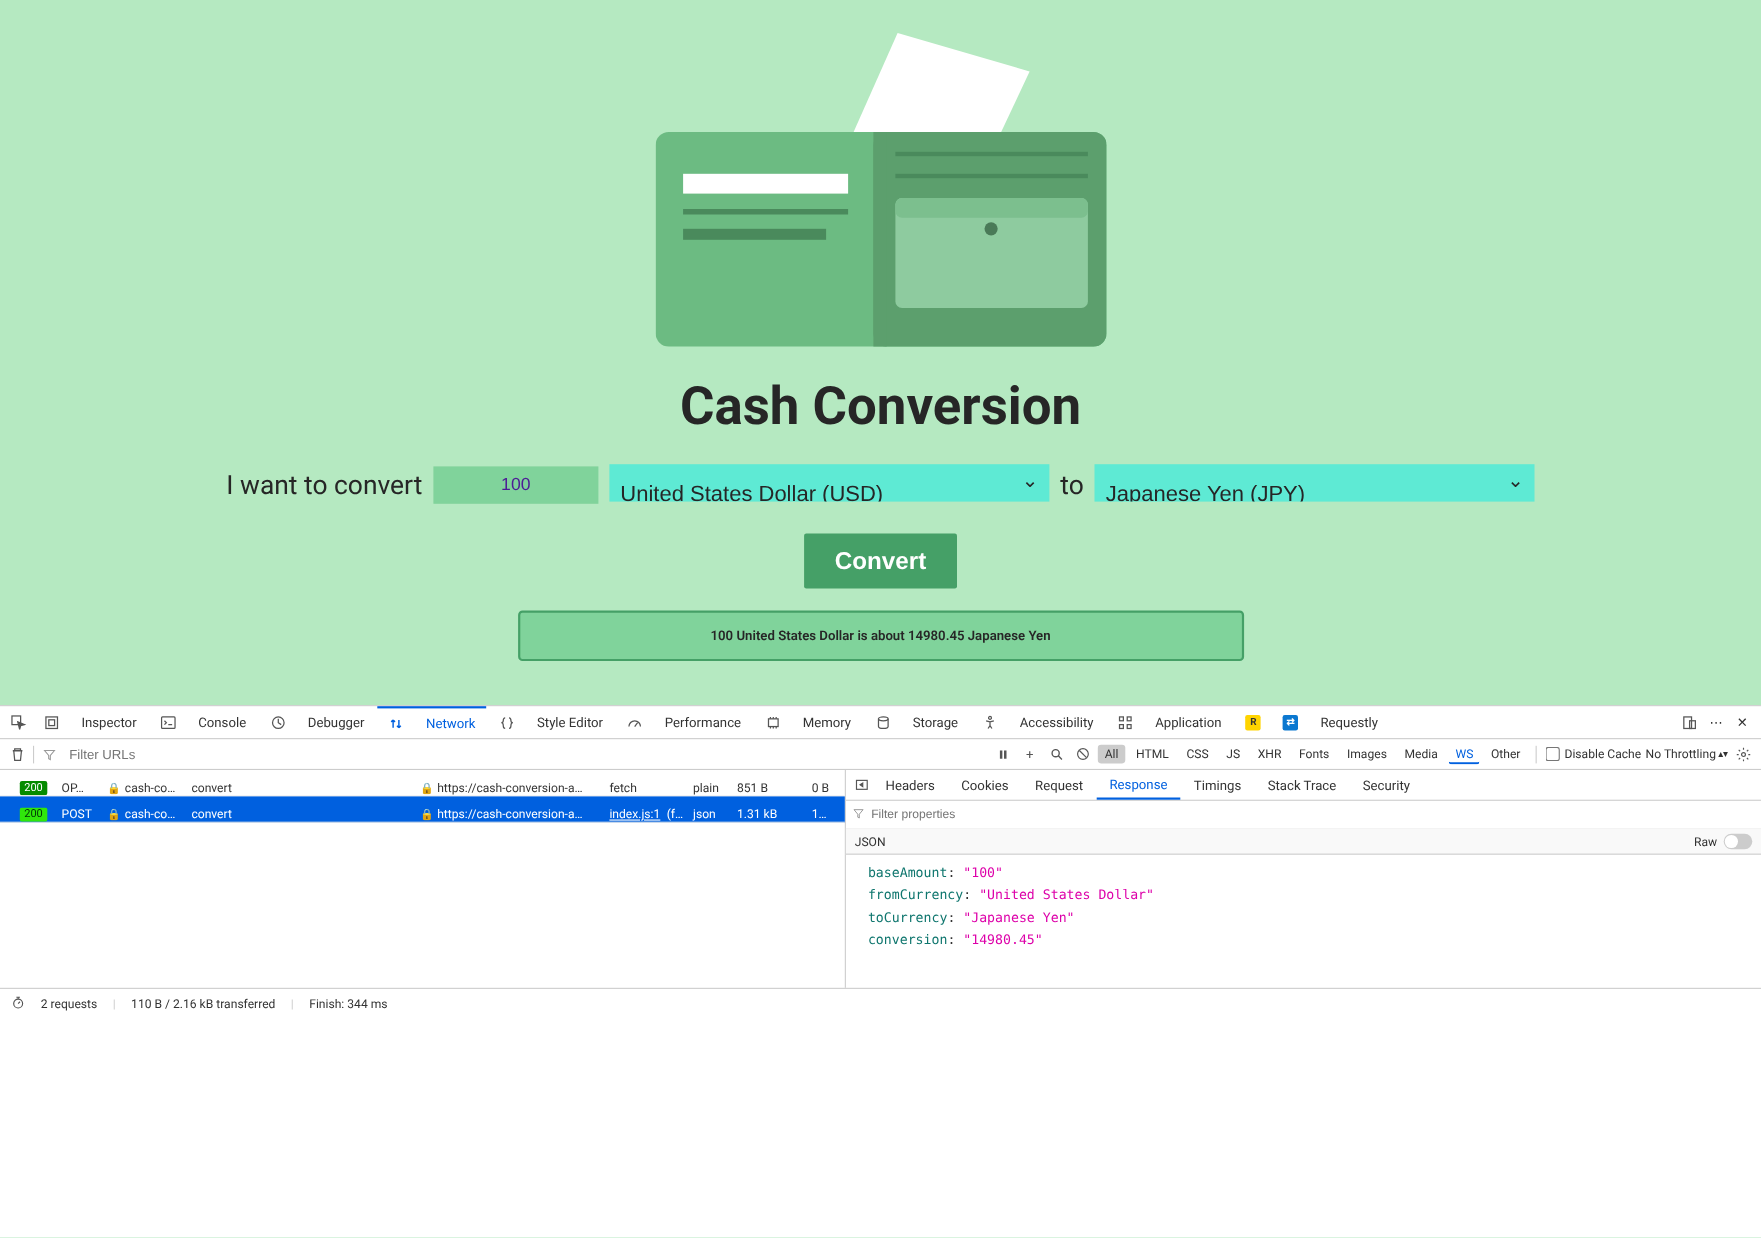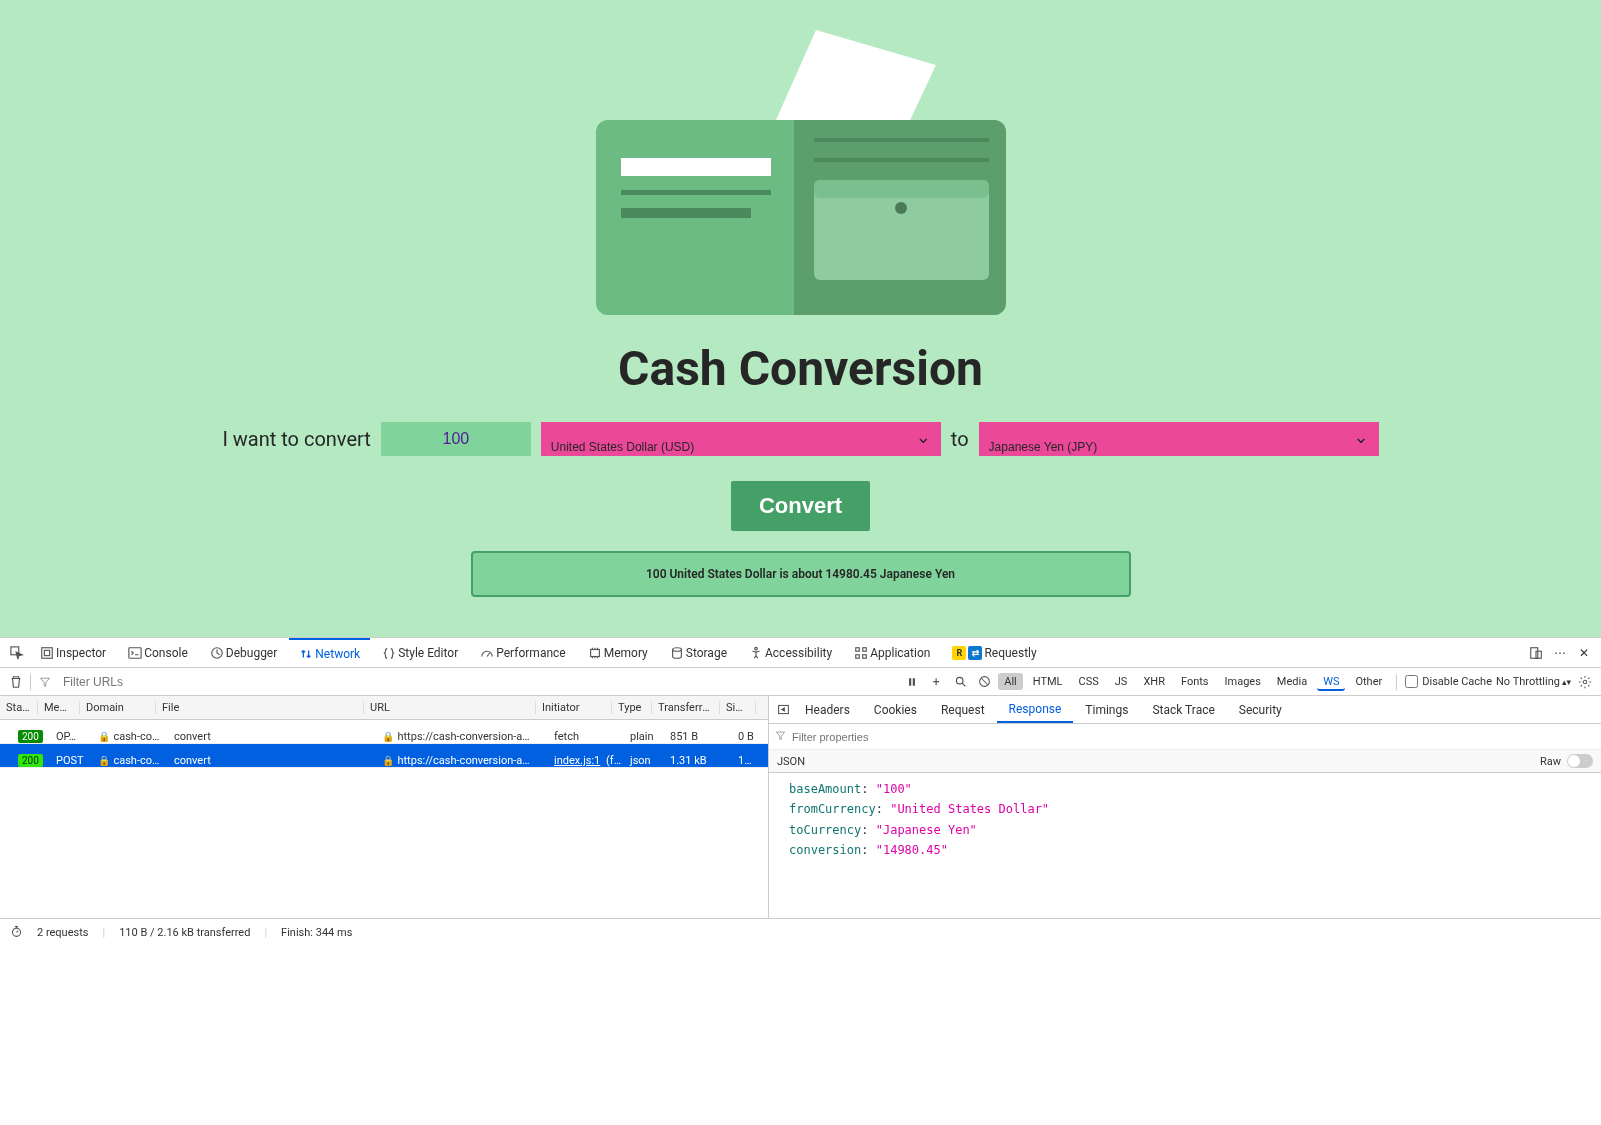--- a/index.html
+++ b/index.html
@@ -3,34 +3,34 @@
   <meta charset="utf-8">
   <style>
     * { margin: 0; padding: 0; box-sizing: border-box; }
     body { font-family: -apple-system, BlinkMacSystemFont, "Segoe UI", Roboto, sans-serif; background: #fff; }
     
     
     .app-section { background: #b5e9c1; padding: 30px 0 40px; text-align: center; }
     .wallet-svg { margin: 0 auto 20px; display: block; }
     .app-title { font-size: 48px; font-weight: 700; color: #262626; margin: 10px 0 25px; }
     .form-row { display: flex; align-items: center; justify-content: center; gap: 10px; font-size: 20px; color: #262626; }
-    .form-label { font-size: 20px; }
+    .form-label { font-size: 24px; }
     .amount-input { width: 150px; height: 34px; background: #80d39b; border: none; font-size: 16px; text-align: center; color: #4c1d95; }
-    .currency-select { height: 34px; background: #ec4899; border: none; font-size: 12px; padding: 16px 30px 0 10px; color: #262626; appearance: none; -webkit-appearance: none; position: relative; }
+    .currency-select { height: 34px; background: #5eead4; border: none; font-size: 20px; padding: 16px 30px 0 10px; color: #262626; appearance: none; -webkit-appearance: none; position: relative; }
     .select-wrap { position: relative; display: inline-block; }
     .select-wrap::after { content: "⌄"; position: absolute; right: 10px; top: 4px; pointer-events: none; font-size: 18px; }
     .from-select { width: 400px; }
     .to-select { width: 400px; }
     .convert-btn { background: #45a067; color: #fff; border: none; font-size: 22px; font-weight: 600; padding: 12px 28px; margin-top: 25px; cursor: pointer; border-radius: 2px; }
     .result-box { background: #80d39b; border: 2px solid #45a067; margin: 20px auto 0; padding: 14px; width: 660px; font-size: 12px; font-weight: 600; color: #262626; border-radius: 4px; }
     
     
     .devtools { background: #fff; font-size: 12px; color: #333; border-top: 1px solid #ccc; }
     .dt-tabs { display: flex; align-items: center; border-bottom: 1px solid #ccc; height: 30px; padding: 0 6px; gap: 2px; }
-    .dt-tab { display: flex; align-items: center; gap: 2px; padding: 0 10px; height: 100%; cursor: pointer; color: #333; }
+    .dt-tab { display: flex; align-items: center; gap: 20px; padding: 0 10px; height: 100%; cursor: pointer; color: #333; }
     .dt-tab.active { color: #0060df; border-top: 2px solid #0060df; }
     .dt-tab-icon { width: 14px; height: 14px; display: inline-flex; align-items: center; justify-content: center; }
     .dt-spacer { flex: 1; }
     .dt-btn-sm { width: 22px; height: 22px; display: flex; align-items: center; justify-content: center; cursor: pointer; }
     
     .dt-toolbar { display: flex; align-items: center; border-bottom: 1px solid #ccc; height: 28px; padding: 0 6px; gap: 4px; }
     .dt-tb-icon { width: 20px; height: 20px; display: flex; align-items: center; justify-content: center; cursor: pointer; color: #555; }
     .dt-filter { border: none; padding: 2px 4px; font-size: 12px; color: #888; width: 120px; }
     .dt-chip { padding: 2px 6px; border-radius: 3px; cursor: pointer; font-size: 11px; }
     .dt-chip.active { background: #ccc; }
@@ -280,31 +280,20 @@
     <span class="dt-tb-icon">
         <svg width="14" height="14" viewBox="0 0 16 16" fill="none" stroke="#555" stroke-width="1.2">
           <circle cx="8" cy="8" r="2"></circle>
           <path d="M8 1v2M8 13v2M1 8h2M13 8h2M3 3l1.5 1.5M11.5 11.5L13 13M13 3l-1.5 1.5M4.5 11.5L3 13"></path>
         </svg>
       </span>
   </div>
 
   <div class="dt-split">
     <div class="dt-left">
-      <div class="dt-thead">
-        <div class="dt-th col-status">Stat…</div>
-        <div class="dt-th col-method">Me…</div>
-        <div class="dt-th col-domain">Domain</div>
-        <div class="dt-th col-file">File</div>
-        <div class="dt-th col-url">URL</div>
-        <div class="dt-th col-initiator">Initiator</div>
-        <div class="dt-th col-type">Type</div>
-        <div class="dt-th col-transferred">Transferred</div>
-        <div class="dt-th col-size">Si…</div>
-      </div>
       <div class="dt-row">
         <div class="dt-td col-status">
             <span class="status-badge">200</span>
           </div>
         <div class="dt-td col-method">OP…</div>
         <div class="dt-td col-domain">
             <span class="lock-icon">🔒</span>
             <span>cash-co…</span>
           </div>
         <div class="dt-td col-file">convert</div>

